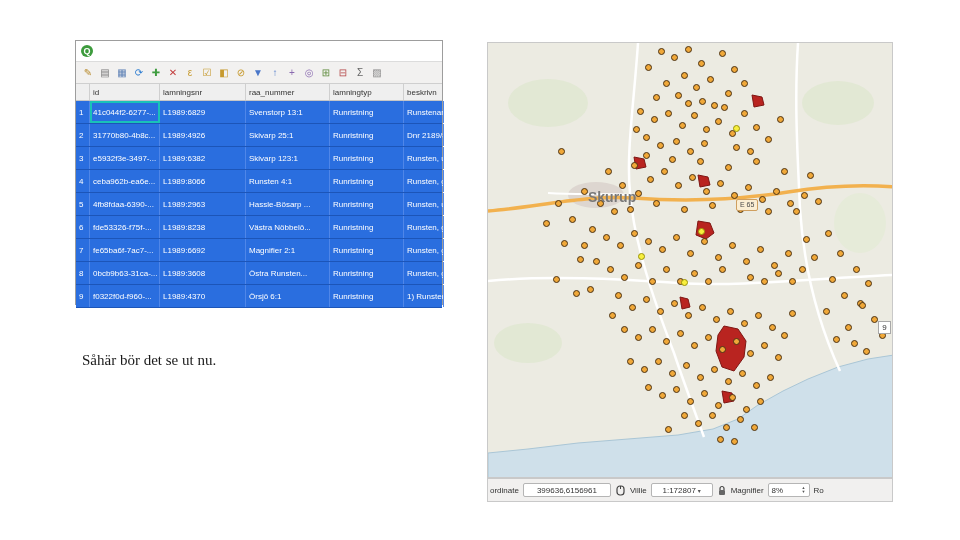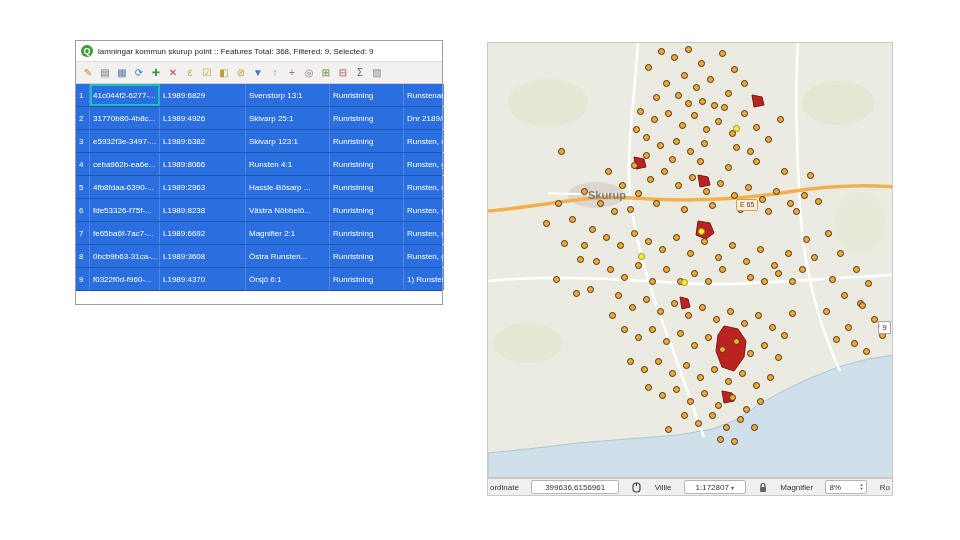--- a/index.html
+++ b/index.html
@@ -39,45 +39,44 @@
 
   
   .map{position:absolute;left:487px;top:42px;width:406px;height:436px;background:#ecebe2;
        border:1px solid #c9c9c9;box-sizing:border-box;overflow:hidden;}
   .map svg{position:absolute;left:0;top:0;}
   .markers{position:absolute;left:0;top:0;width:100%;height:100%;}
   .dot{position:absolute;width:7px;height:7px;border-radius:50%;background:#f0a839;
        border:1px solid #4a3214;box-sizing:border-box;}
   .dot.sel{background:#f8ef3e;border-color:#99920a;}
   .redpoly{fill:#b92420;stroke:#7e1613;stroke-width:1;}
-  .place-label{position:absolute;left:100px;top:146px;font-size:11px;font-weight:bold;color:#787878;}
+  .place-label{position:absolute;left:100px;top:146px;font-size:14px;font-weight:bold;color:#787878;}
   .road-badge{position:absolute;left:248px;top:156px;background:#fbeed3;border:1px solid #cf9f5f;
               border-radius:2px;font-size:7px;padding:0 3px;color:#4a4a4a;line-height:10px;}
   .count-badge{position:absolute;left:390px;top:278px;width:13px;height:13px;background:#fff;
                border:1px solid #a8a8a8;font-size:8px;display:flex;align-items:center;
                justify-content:center;color:#333;box-sizing:border-box;}
 
   
-  .statusbar{position:absolute;left:487px;top:478px;width:406px;height:18px;background:#f1f0ef;
+  .statusbar{position:absolute;left:487px;top:478px;width:406px;height:24px;background:#f1f0ef;
              border:1px solid #c9c9c9;box-sizing:border-box;display:flex;align-items:center;
-             gap:4px;padding:0 2px;font-size:8px;color:#333;overflow:hidden;white-space:nowrap;justify-content:space-between;}
+             gap:4px;padding:0 2px;font-size:8px;color:#333;overflow:hidden;white-space:nowrap;}
   .sbox{background:#fff;border:1px solid #b5b5b5;height:14px;display:flex;align-items:center;
         justify-content:center;border-radius:2px;padding:0 3px;box-sizing:border-box;gap:2px;}
   .spin{display:flex;flex-direction:column;font-size:4px;line-height:4px;color:#555;}
   .sicon{display:flex;align-items:center;}
 </style>
 </head>
 <body>
 
 <div class="slide">
 
   <div class="qwin">
     <div class="qtitle">
       <span class="qlogo">Q</span>
-      <span>lamningar kommun skurup point :: Features Total: 368, Filtered: 9, Selected: 9</span>
     </div>
     <div class="qtoolbar">
         <span class="tbtn" style="color: rgb(185, 140, 47);">✎</span>
         <span class="tbtn" style="color: rgb(122, 122, 122);">▤</span>
         <span class="tbtn" style="color: rgb(91, 127, 180);">▦</span>
         <span class="tbtn" style="color: rgb(46, 125, 209);">⟳</span>
         <span class="tbtn" style="color: rgb(63, 156, 63);">✚</span>
         <span class="tbtn" style="color: rgb(194, 59, 59);">✕</span>
         <span class="tbtn" style="color: rgb(199, 154, 46);">ε</span>
         <span class="tbtn" style="color: rgb(199, 154, 46);">☑</span>
@@ -85,20 +84,28 @@
         <span class="tbtn" style="color: rgb(199, 154, 46);">⊘</span>
         <span class="tbtn" style="color: rgb(74, 119, 201);">▼</span>
         <span class="tbtn" style="color: rgb(74, 119, 201);">↑</span>
         <span class="tbtn" style="color: rgb(138, 106, 176);">+</span>
         <span class="tbtn" style="color: rgb(138, 106, 176);">◎</span>
         <span class="tbtn" style="color: rgb(92, 138, 58);">⊞</span>
         <span class="tbtn" style="color: rgb(180, 68, 68);">⊟</span>
         <span class="tbtn" style="color: rgb(102, 102, 102);">Σ</span>
         <span class="tbtn" style="color: rgb(136, 136, 136);">▨</span>
       </div>
+    <div class="qhead">
+        <div class="th c0"></div>
+        <div class="th c1">id</div>
+        <div class="th c2">lamningsnr</div>
+        <div class="th c3">raa_nummer</div>
+        <div class="th c4">lamningtyp</div>
+        <div class="th c5">beskrivn</div>
+      </div>
     <div>
         <div class="tr">
           <div class="td c0">1</div>
           <div class="td c1 focuscell">41c044f2-6277-...</div>
           <div class="td c2">L1989:6829</div>
           <div class="td c3">Svenstorp 13:1</div>
           <div class="td c4">Runristning</div>
           <div class="td c5">Runstenar, ...</div>
         </div>
         <div class="tr">
@@ -161,20 +168,21 @@
           <div class="td c0">9</div>
           <div class="td c1">f0322f0d-f960-...</div>
           <div class="td c2">L1989:4370</div>
           <div class="td c3">Örsjö 6:1</div>
           <div class="td c4">Runristning</div>
           <div class="td c5">1) Runsten,...</div>
         </div>
       </div>
   </div>
 
+  <div class="caption">Såhär bör det se ut nu.</div>
 
   <div class="map">
     <svg id="map-overlay" width="406" height="436" viewBox="0 0 406 436">
 
       <polygon points="0,410 40,406 90,400 140,396 190,392 225,386 250,376 270,362 295,348 320,336 350,324 380,316 406,312 406,436 0,436" fill="#cfe0ea" stroke="#aac6d6" stroke-width="1"></polygon>
 
       <ellipse cx="60" cy="60" rx="40" ry="24" fill="#e2e8d4"></ellipse>
       <ellipse cx="350" cy="60" rx="36" ry="22" fill="#e2e8d4"></ellipse>
       <ellipse cx="40" cy="300" rx="34" ry="20" fill="#e2e8d4"></ellipse>
       <ellipse cx="372" cy="180" rx="26" ry="30" fill="#e6ebd9"></ellipse>

